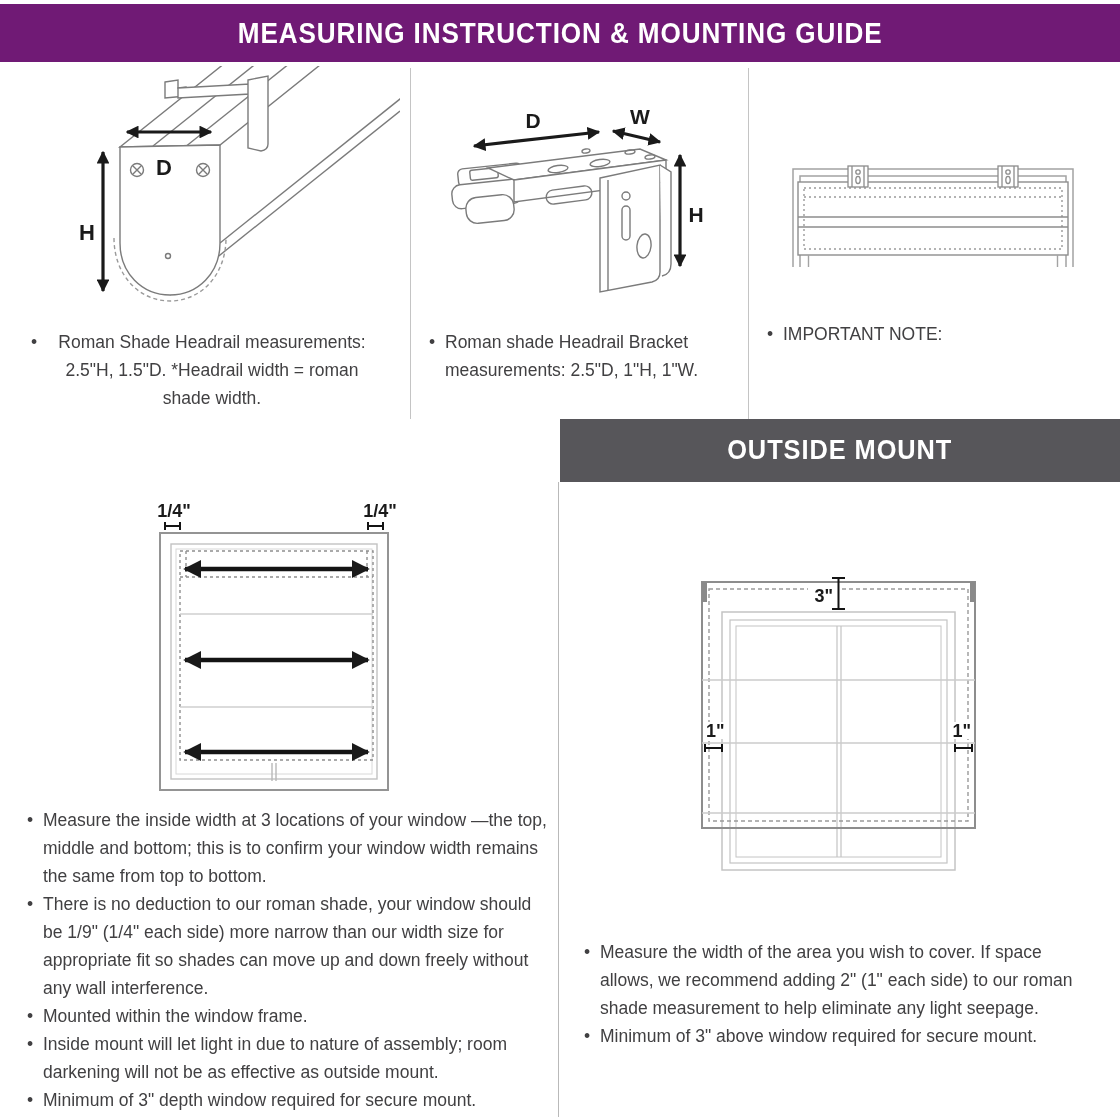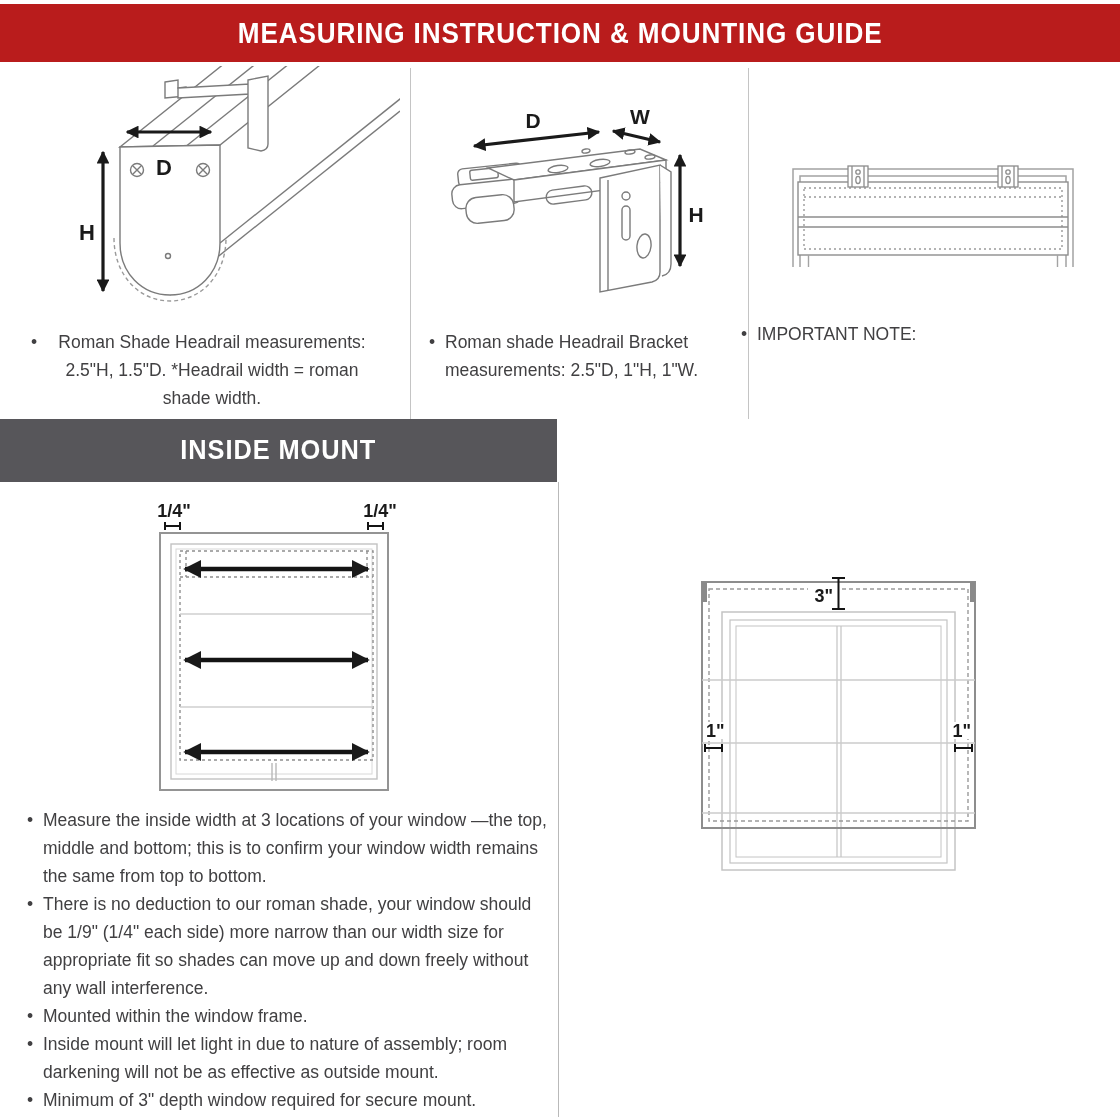--- a/index.html
+++ b/index.html
@@ -1,21 +1,21 @@
 <!DOCTYPE html>
 <html><head>
 <meta charset="utf-8">
 <style>
   html,body{margin:0;padding:0;background:#ffffff;}
   .page{
     position:relative;width:1120px;height:1120px;background:#ffffff;
     font-family:"Liberation Sans",sans-serif;color:#414042;overflow:hidden;
   }
   .header-bar{
-    position:absolute;left:0;top:4px;width:1120px;height:58px;background:#b91c1c;
+    position:absolute;left:0;top:4px;width:1120px;height:58px;background:#701a75;
     display:flex;align-items:center;justify-content:center;text-align:center;
   }
   .header-title{
     color:#ffffff;font-weight:bold;font-size:29px;letter-spacing:1px;
     transform:scaleX(.9);white-space:nowrap;
   }
   .section-header{
     position:absolute;top:419px;height:63px;background:#57565A;
     display:flex;align-items:center;justify-content:center;
   }
@@ -29,21 +29,21 @@
   #div1{left:410px;top:68px;height:351px;}
   #div2{left:748px;top:68px;height:351px;}
   #div3{left:558px;top:482px;height:635px;background:#b9b9b9;}
   .note{position:absolute;font-size:17.5px;line-height:28px;color:#414042;}
   .bullets{list-style:none;margin:0;padding:0;}
   .bullets li{position:relative;padding-left:17px;}
   .bullets li::before{content:"\2022";position:absolute;left:1px;}
   .cont{padding-left:17px;}
   #note1{left:30px;top:328px;width:347px;text-align:center;}
   #note2{left:428px;top:328px;width:327px;}
-  #note3{left:740px;top:322px;width:354px;line-height:24px;}
+  #note3{left:766px;top:322px;width:354px;line-height:24px;}
   #inside-notes{left:26px;top:806px;width:525px;}
   #outside-notes{left:583px;top:938px;width:497px;}
   svg{position:absolute;}
   svg text{font-family:"Liberation Sans",sans-serif;font-weight:bold;fill:#1a1a1a;}
 </style>
 </head>
 <body>
 
 <div class="page">
 
@@ -162,22 +162,22 @@
       <ellipse cx="1008" cy="180" rx="2.2" ry="3.6" fill="none"></ellipse>
     </g>
   </svg>
 
   <div class="note" id="note3">
     <ul class="bullets">
       <li>IMPORTANT NOTE:</li>
     </ul>
   </div>
 
-  <div class="section-header" id="inside-header">
-    <span class="section-title">INSIDE MOUNT</span>
+  <div class="section-header" id="outside-header">
+    <span class="section-title">OUTSIDE MOUNT</span>
   </div>
   <div class="vdiv" id="div3"></div>
 
   <svg id="svg-inside" viewBox="140 497 262 302" style="left:140px;top:497px;width:262px;height:302px">
     <defs>
       <marker id="ah-d" viewBox="0 0 10 10" refX="9" refY="5" markerWidth="4" markerHeight="4" orient="auto-start-reverse">
         <path d="M0,0 L10,5 L0,10 z" fill="#1a1a1a"></path>
       </marker>
     </defs>
     <g stroke="#949494" fill="none">
@@ -236,14 +236,18 @@
         <path d="M832,578 H845 M838.5,578 V609 M832,609 H845"></path>
         <path d="M705,744 V752 M705,748 H722 M722,744 V752"></path>
         <path d="M955,744 V752 M955,748 H972 M972,744 V752"></path>
       </g>
     </g>
     <text x="833" y="602" font-size="18" text-anchor="end">3"</text>
     <text x="706" y="737" font-size="18" text-anchor="start">1"</text>
     <text x="971" y="737" font-size="18" text-anchor="end">1"</text>
   </svg>
 
+  <ul class="note bullets" id="outside-notes">
+    <li>Measure the width of the area you wish to cover. If space allows, we recommend adding 2" (1" each side) to our roman shade measurement to help eliminate any light seepage.</li>
+    <li>Minimum of 3" above window required for secure mount.</li>
+  </ul>
 
 </div>
 
 </body></html>

